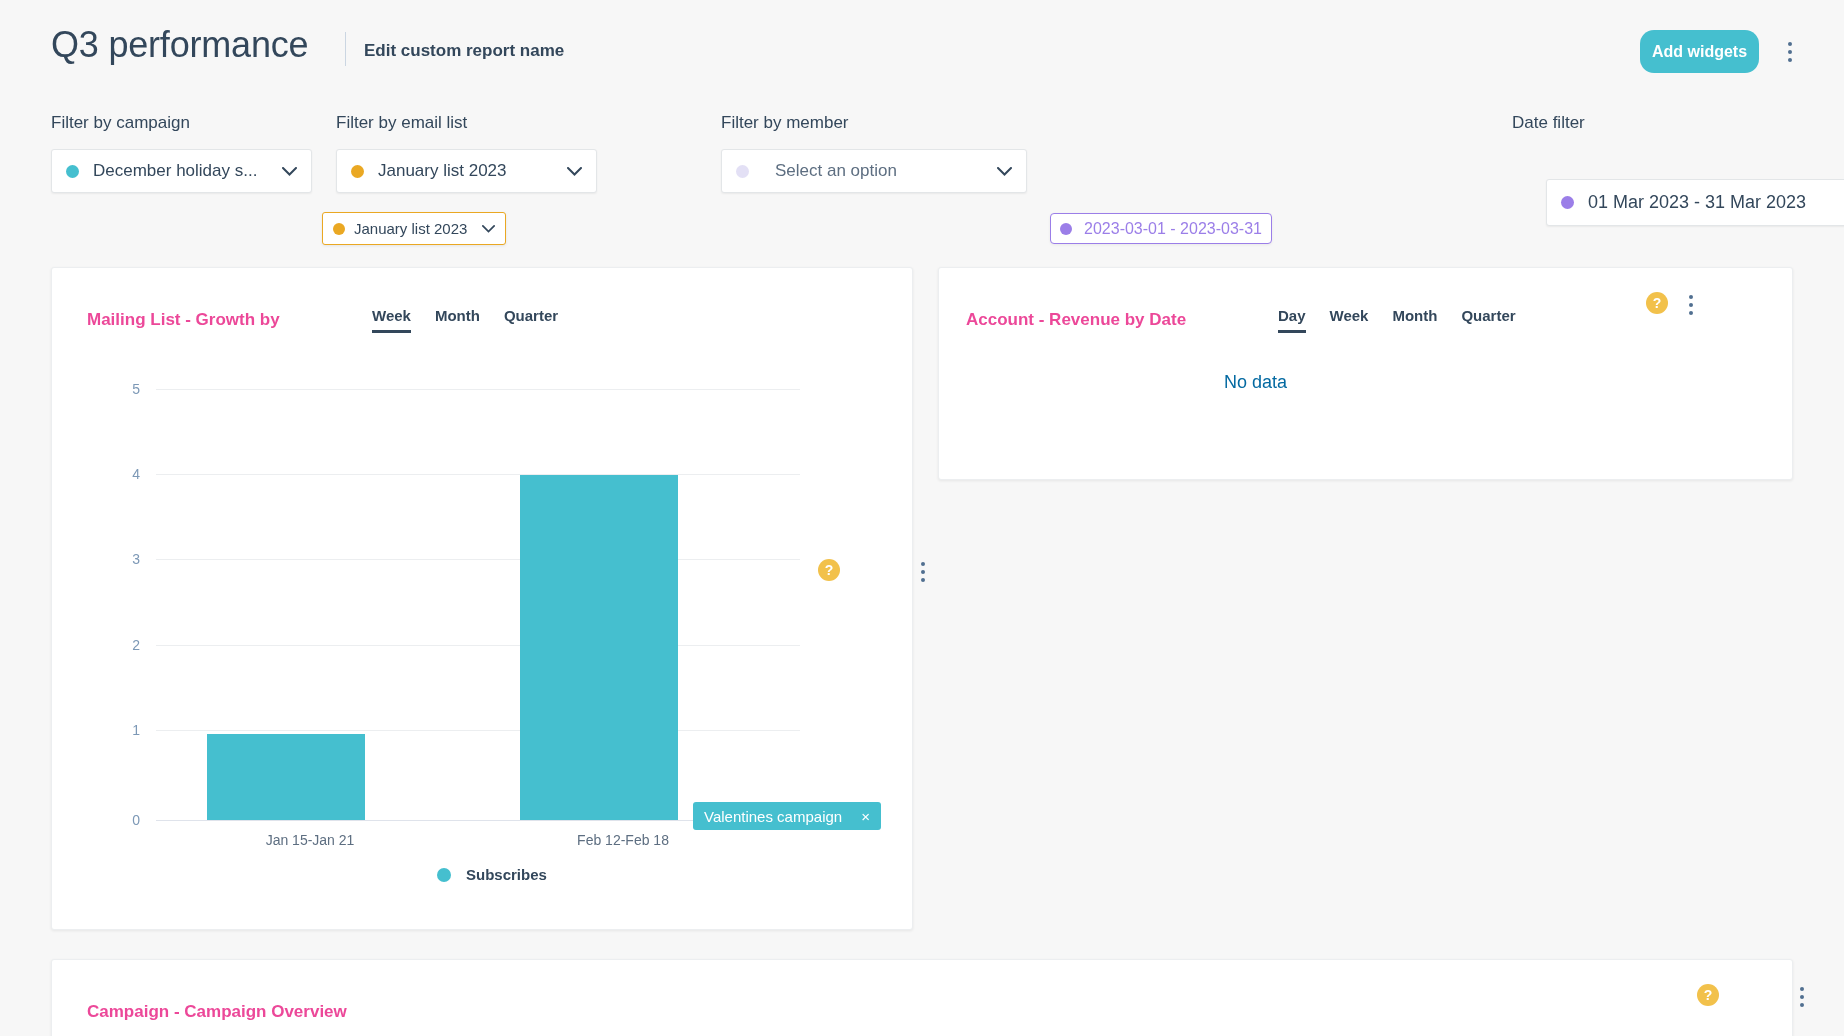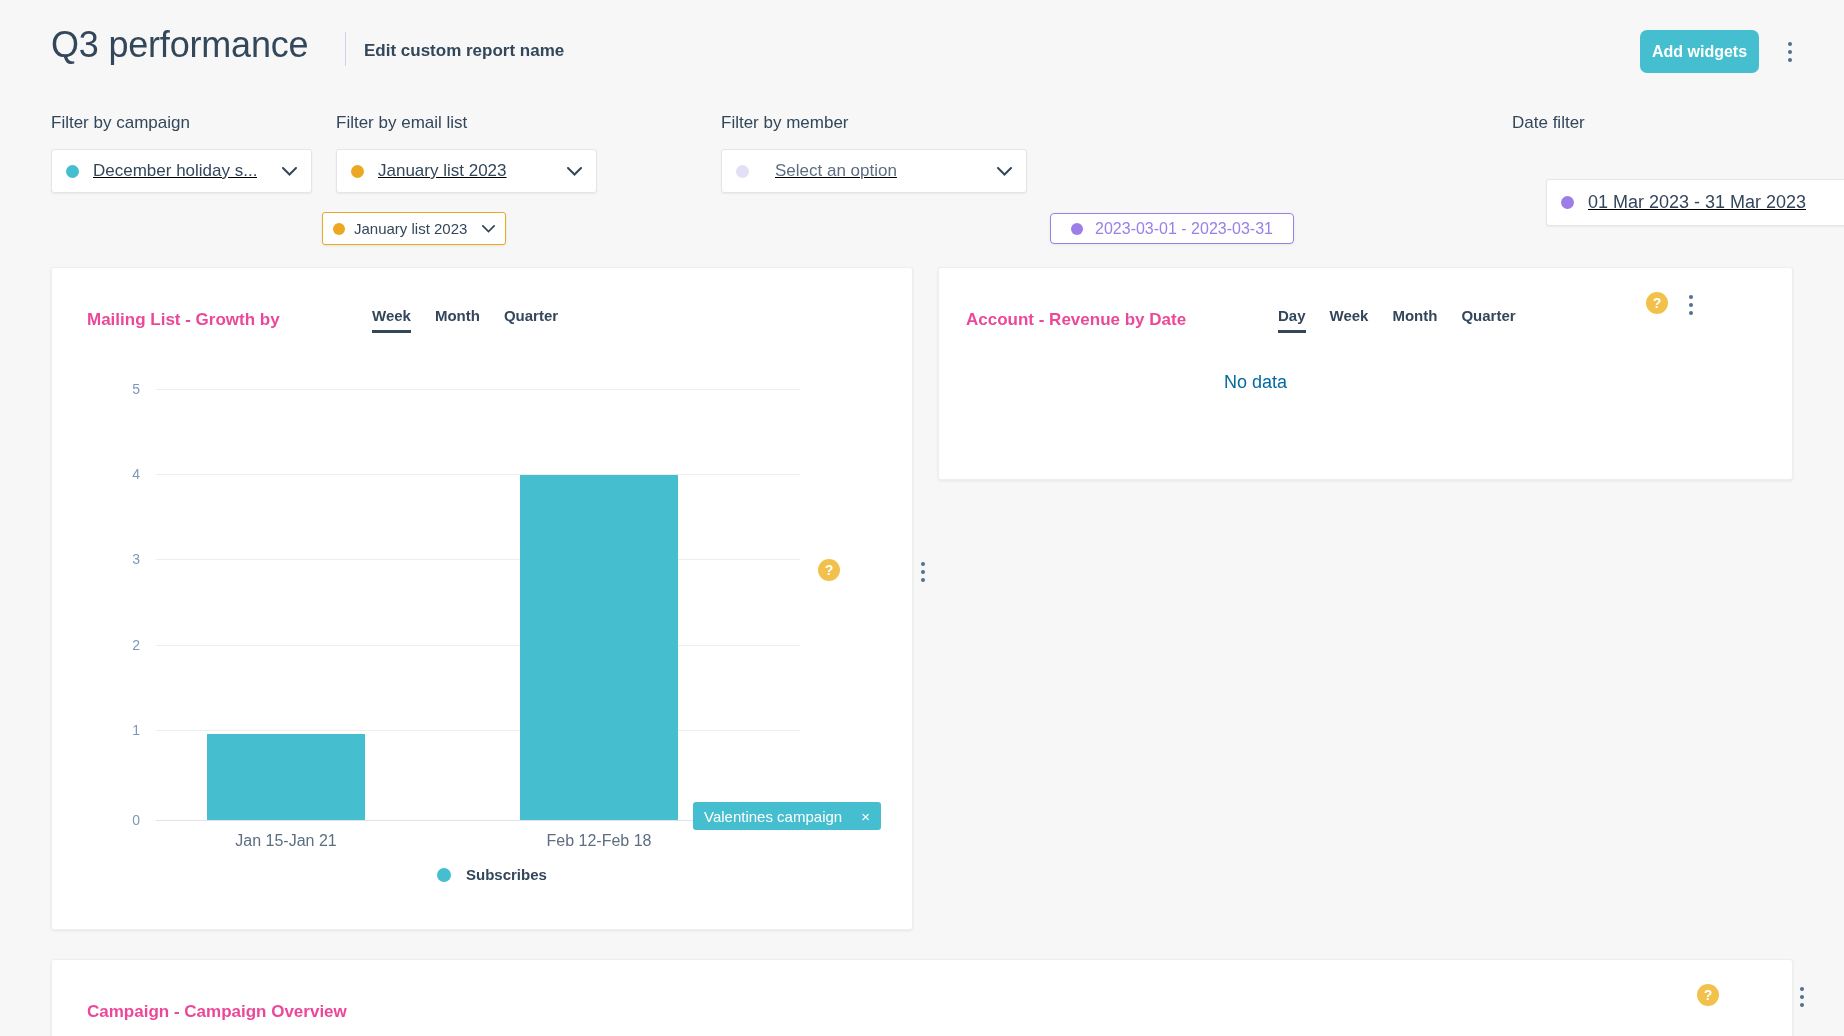--- a/index.html
+++ b/index.html
@@ -23,21 +23,21 @@
     width: 1px; height: 34px; background: #cbd6e2;
   }
   .edit-report-name {
     position: absolute; left: 364px; top: 41px;
     font-size: 17px; font-weight: 700; color: #33475b;
   }
   .add-widgets-btn {
     position: absolute; left: 1640px; top: 30px;
     width: 119px; height: 43px;
     background: #45bfcf; color: #ffffff;
-    border: none; border-radius: 7px;
+    border: none; border-radius: 14px;
     font-family: "Liberation Sans", sans-serif;
     font-size: 16px; font-weight: 700;
     cursor: pointer;
     display: flex; align-items: center; justify-content: center;
   }
   .kebab {
     display: flex; flex-direction: column; align-items: center;
     justify-content: center; gap: 4px;
     cursor: pointer;
   }
@@ -47,21 +47,20 @@
   
   .filter-label {
     position: absolute; font-size: 17px; color: #33475b; font-weight: 400;
   }
   .filter-select {
     position: absolute; height: 44px;
     background: #ffffff; border: 1px solid #e3e6e8; border-radius: 3px;
     box-shadow: 0 1px 2px rgba(0,0,0,0.06);
     display: flex; align-items: center; cursor: pointer;
     padding: 0 14px;
-    text-decoration: underline;
   }
   .dot { width: 13px; height: 13px; border-radius: 50%; flex: 0 0 auto; }
   .sel-text {
     margin-left: 14px; font-size: 17px; color: #33475b;
     white-space: nowrap; overflow: hidden; text-overflow: clip;
   }
   .sel-text.muted { color: #5d6e81; }
   .chev {
     margin-left: auto; width: 15px; height: 9px; flex: 0 0 auto;
   }
@@ -72,21 +71,21 @@
     position: absolute; left: 322px; top: 212px;
     width: 184px; height: 33px;
     background: #ffffff; border: 1px solid #eaa823; border-radius: 3px;
     display: flex; align-items: center; padding: 0 10px;
     box-shadow: 0 1px 3px rgba(0,0,0,0.08);
     z-index: 40;
   }
   .chip-list .sel-text { margin-left: 9px; font-size: 15px; }
   .chip-date {
     position: absolute; left: 1050px; top: 213px;
-    width: 244px; height: 31px;
+    width: 222px; height: 31px;
     background: #ffffff; border: 1px solid #9b7ee8; border-radius: 4px;
     display: flex; align-items: center; justify-content: center;
     z-index: 40;
     box-shadow: 0 1px 3px rgba(0,0,0,0.06);
   }
   .chip-date .dot { width: 12px; height: 12px; }
   .chip-date .sel-text { margin-left: 12px; font-size: 16px; color: #9b7ee8; }
 
   .chip-tag {
     position: absolute; left: 693px; top: 802px;
@@ -131,21 +130,21 @@
   .chart { position: absolute; }
   .ytick {
     position: absolute; right: 0; transform: translateY(-50%);
     font-size: 14px; color: #7c98b6; text-align: right; width: 22px;
   }
   .gridline { position: absolute; height: 1px; background: #eceef0; }
   .axisline { position: absolute; height: 1px; background: #dfe3eb; }
   .bar { position: absolute; background: #45bfcf; }
   .xtick {
     position: absolute; transform: translateX(-50%);
-    font-size: 16px; color: #5d6e81; white-space: nowrap;
+    font-size: 14px; color: #5d6e81; white-space: nowrap; margin-left: 24px;
   }
   .legend {
     position: absolute; display: flex; align-items: center; gap: 15px;
   }
   .legend .dot { width: 14px; height: 14px; background: #45bfcf; }
   .legend-label { font-size: 15px; font-weight: 700; color: #33475b; }
 
   .no-data {
     position: absolute; font-size: 18px; color: #0369a1;
     white-space: nowrap;

